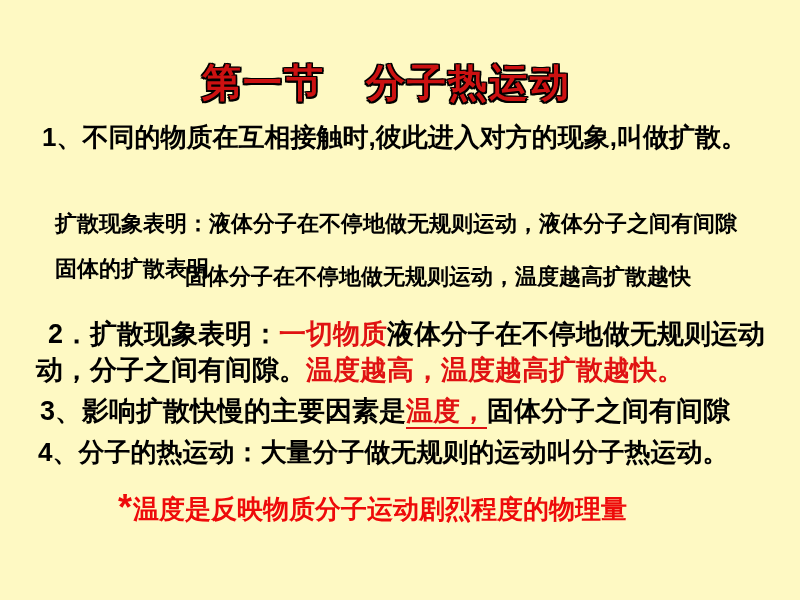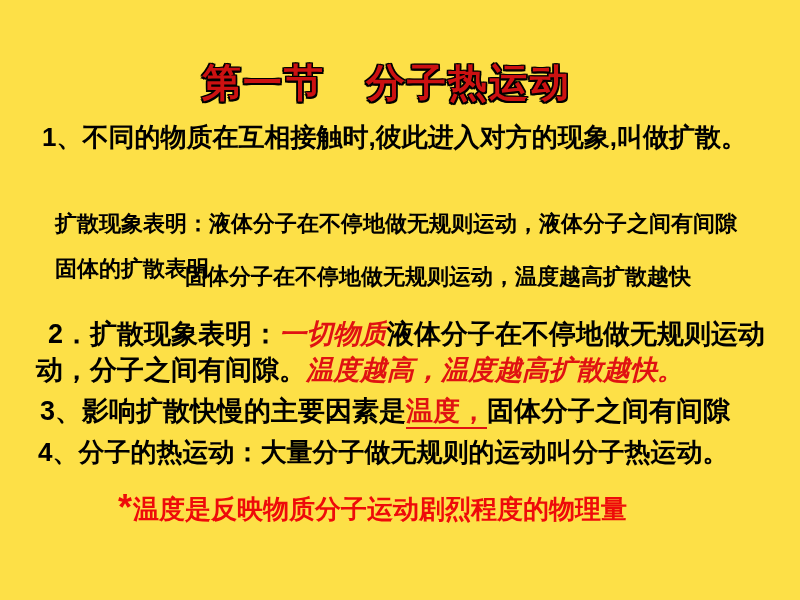--- a/index.html
+++ b/index.html
@@ -4,21 +4,21 @@
 <style>
   html, body {
     margin: 0;
     padding: 0;
     background: #ffffff;
   }
   .slide {
     position: relative;
     width: 800px;
     height: 600px;
-    background: #fde047;
+    background: #fef9c3;
     overflow: hidden;
     font-family: "Liberation Sans", sans-serif;
     font-weight: bold;
     color: #000000;
   }
   .abs { position: absolute; white-space: nowrap; }
 
   .title {
     left: 202px;
     top: 56px;
@@ -38,21 +38,21 @@
   .diff-liquid { left: 55px; top: 209px; font-size: 22px; }
   .diff-solid-label   { left: 55px;  top: 254px; font-size: 22px; }
   .diff-solid-content { left: 185px; top: 262px; font-size: 22px; }
 
   .point2-line1 { left: 48px; top: 316px; font-size: 27px; }
   .point2-line2 { left: 36px; top: 352px; font-size: 27px; }
 
   .point3 { left: 40px; top: 393px; font-size: 27px; }
   .point4 { left: 38px; top: 435px; font-size: 26px; }
 
-  .red   { color: #e01212; font-style: italic; }
+  .red   { color: #e01212; }
   .red-underline {
     color: #e01212;
     border-bottom: 2px solid #e01212;
     padding-bottom: 1px;
   }
 
   .footnote { left: 118px; top: 492px; font-size: 26px; color: #ee0a0a; }
   .footnote .asterisk {
     font-size: 36px;
     line-height: 26px;

